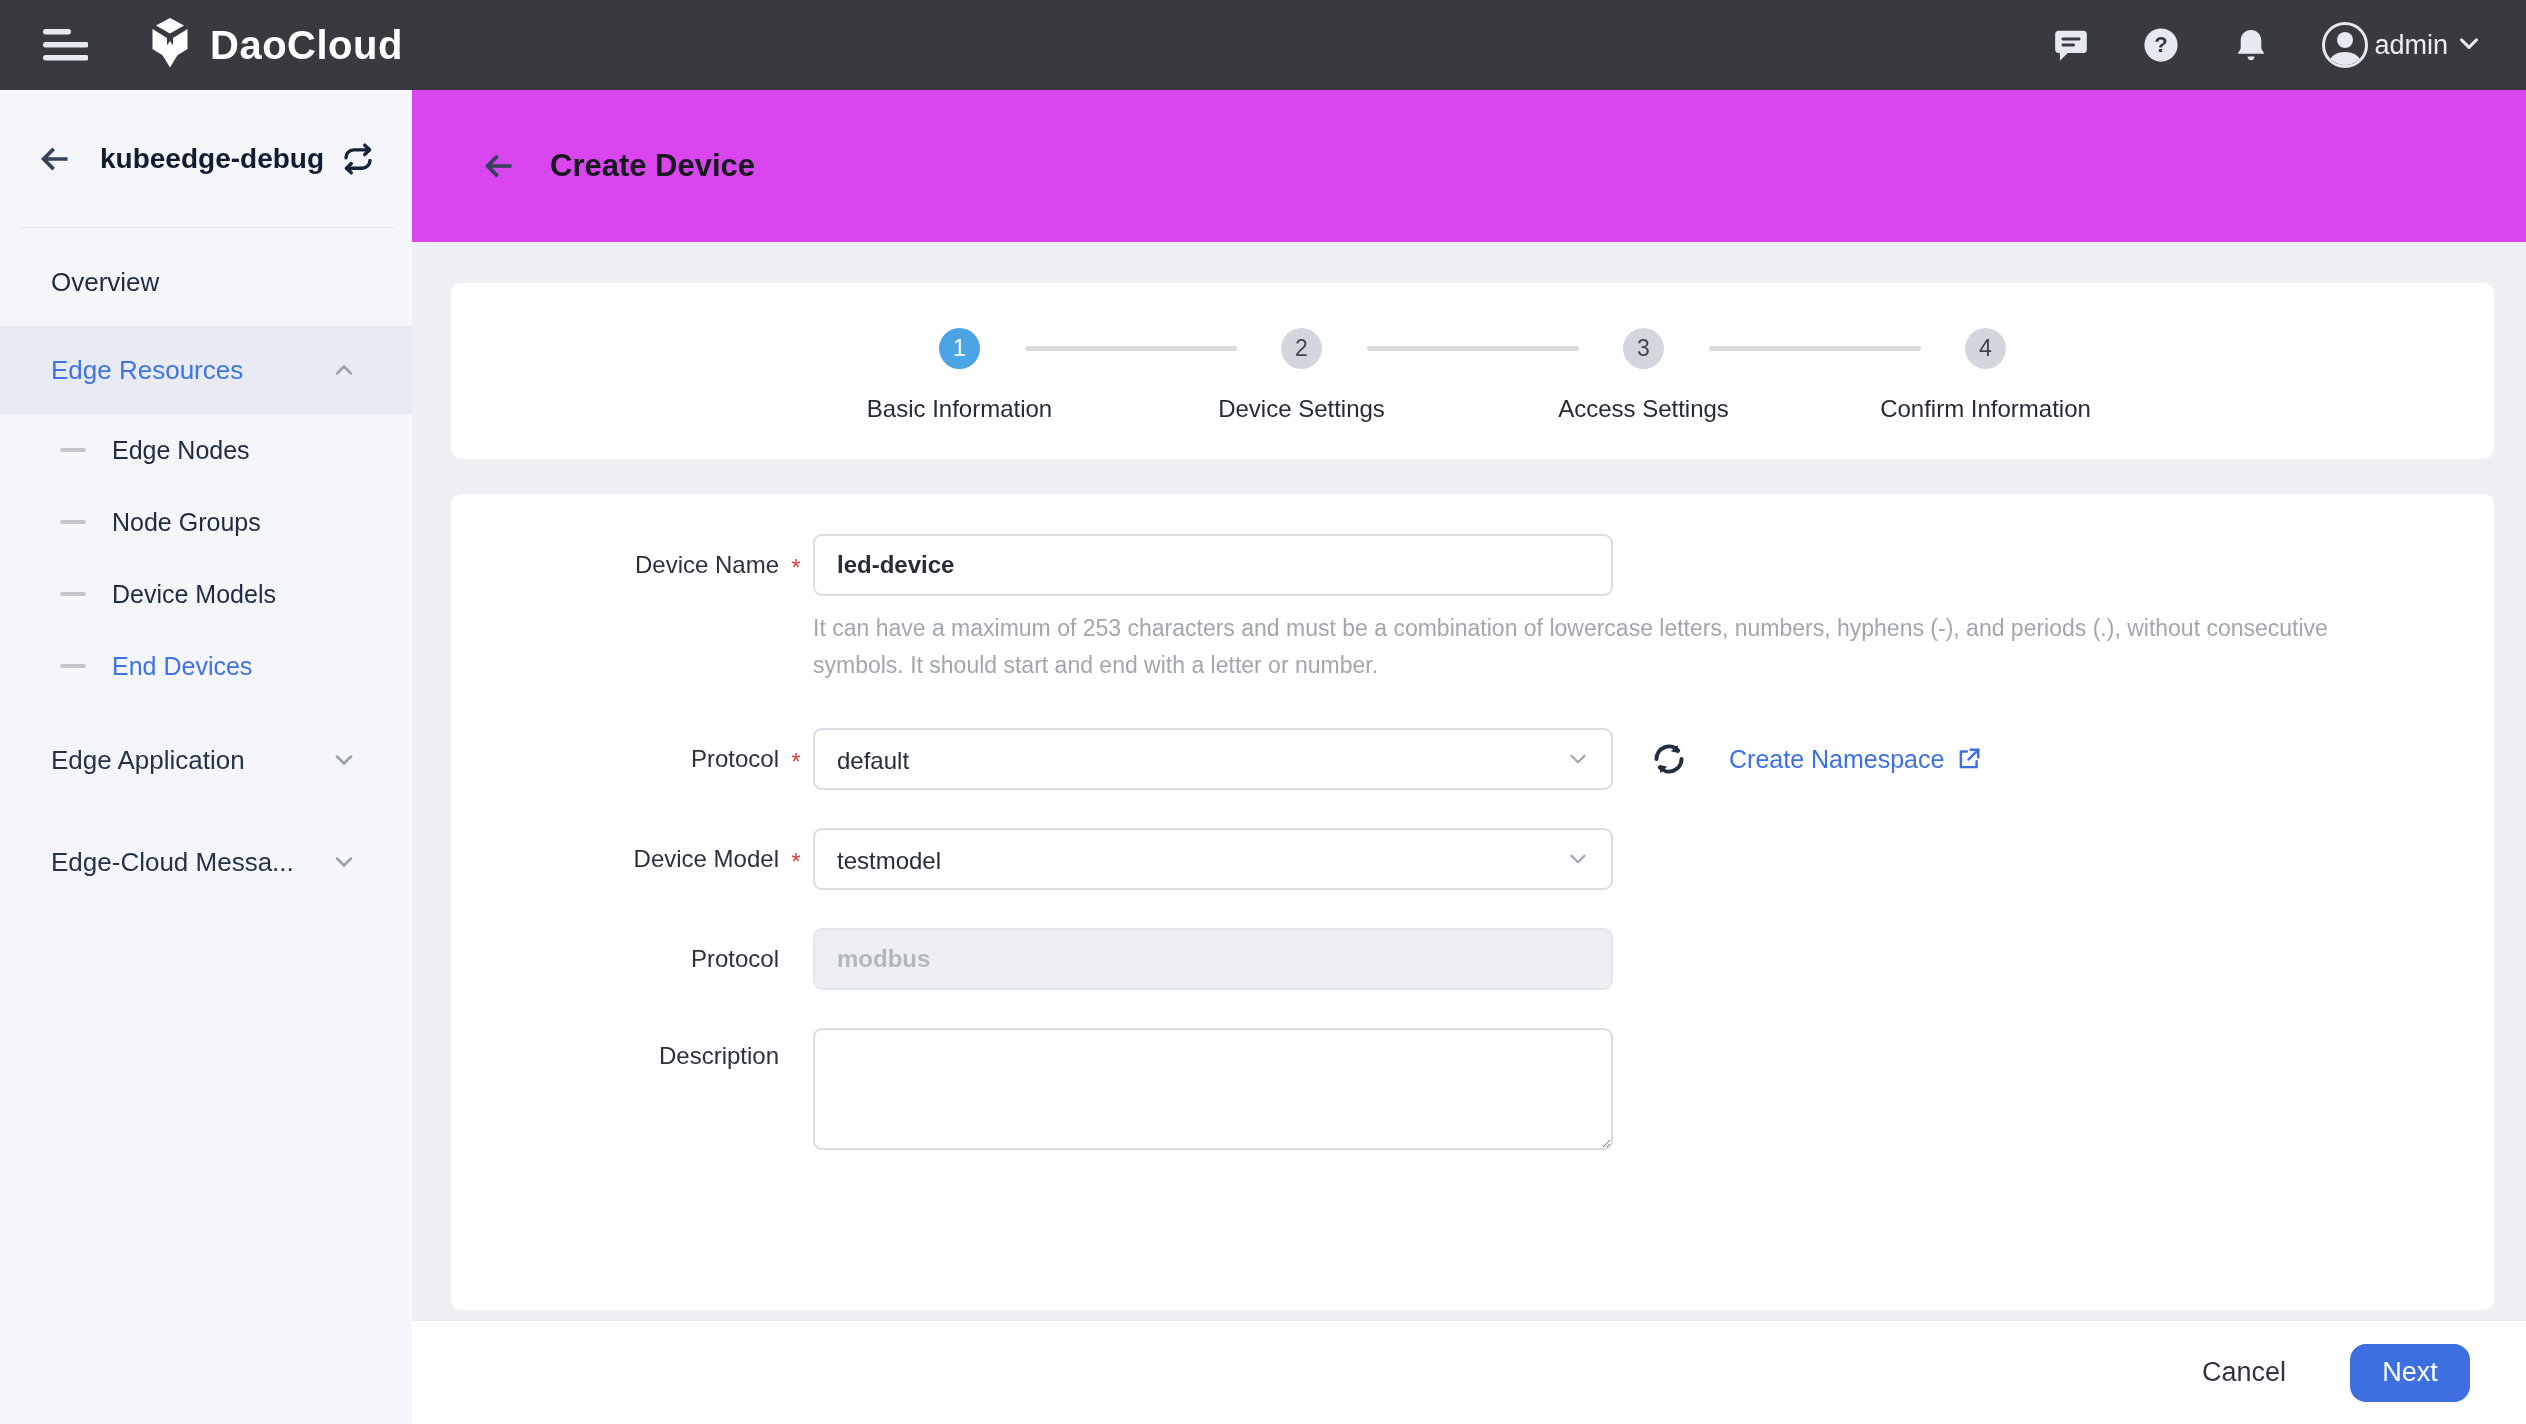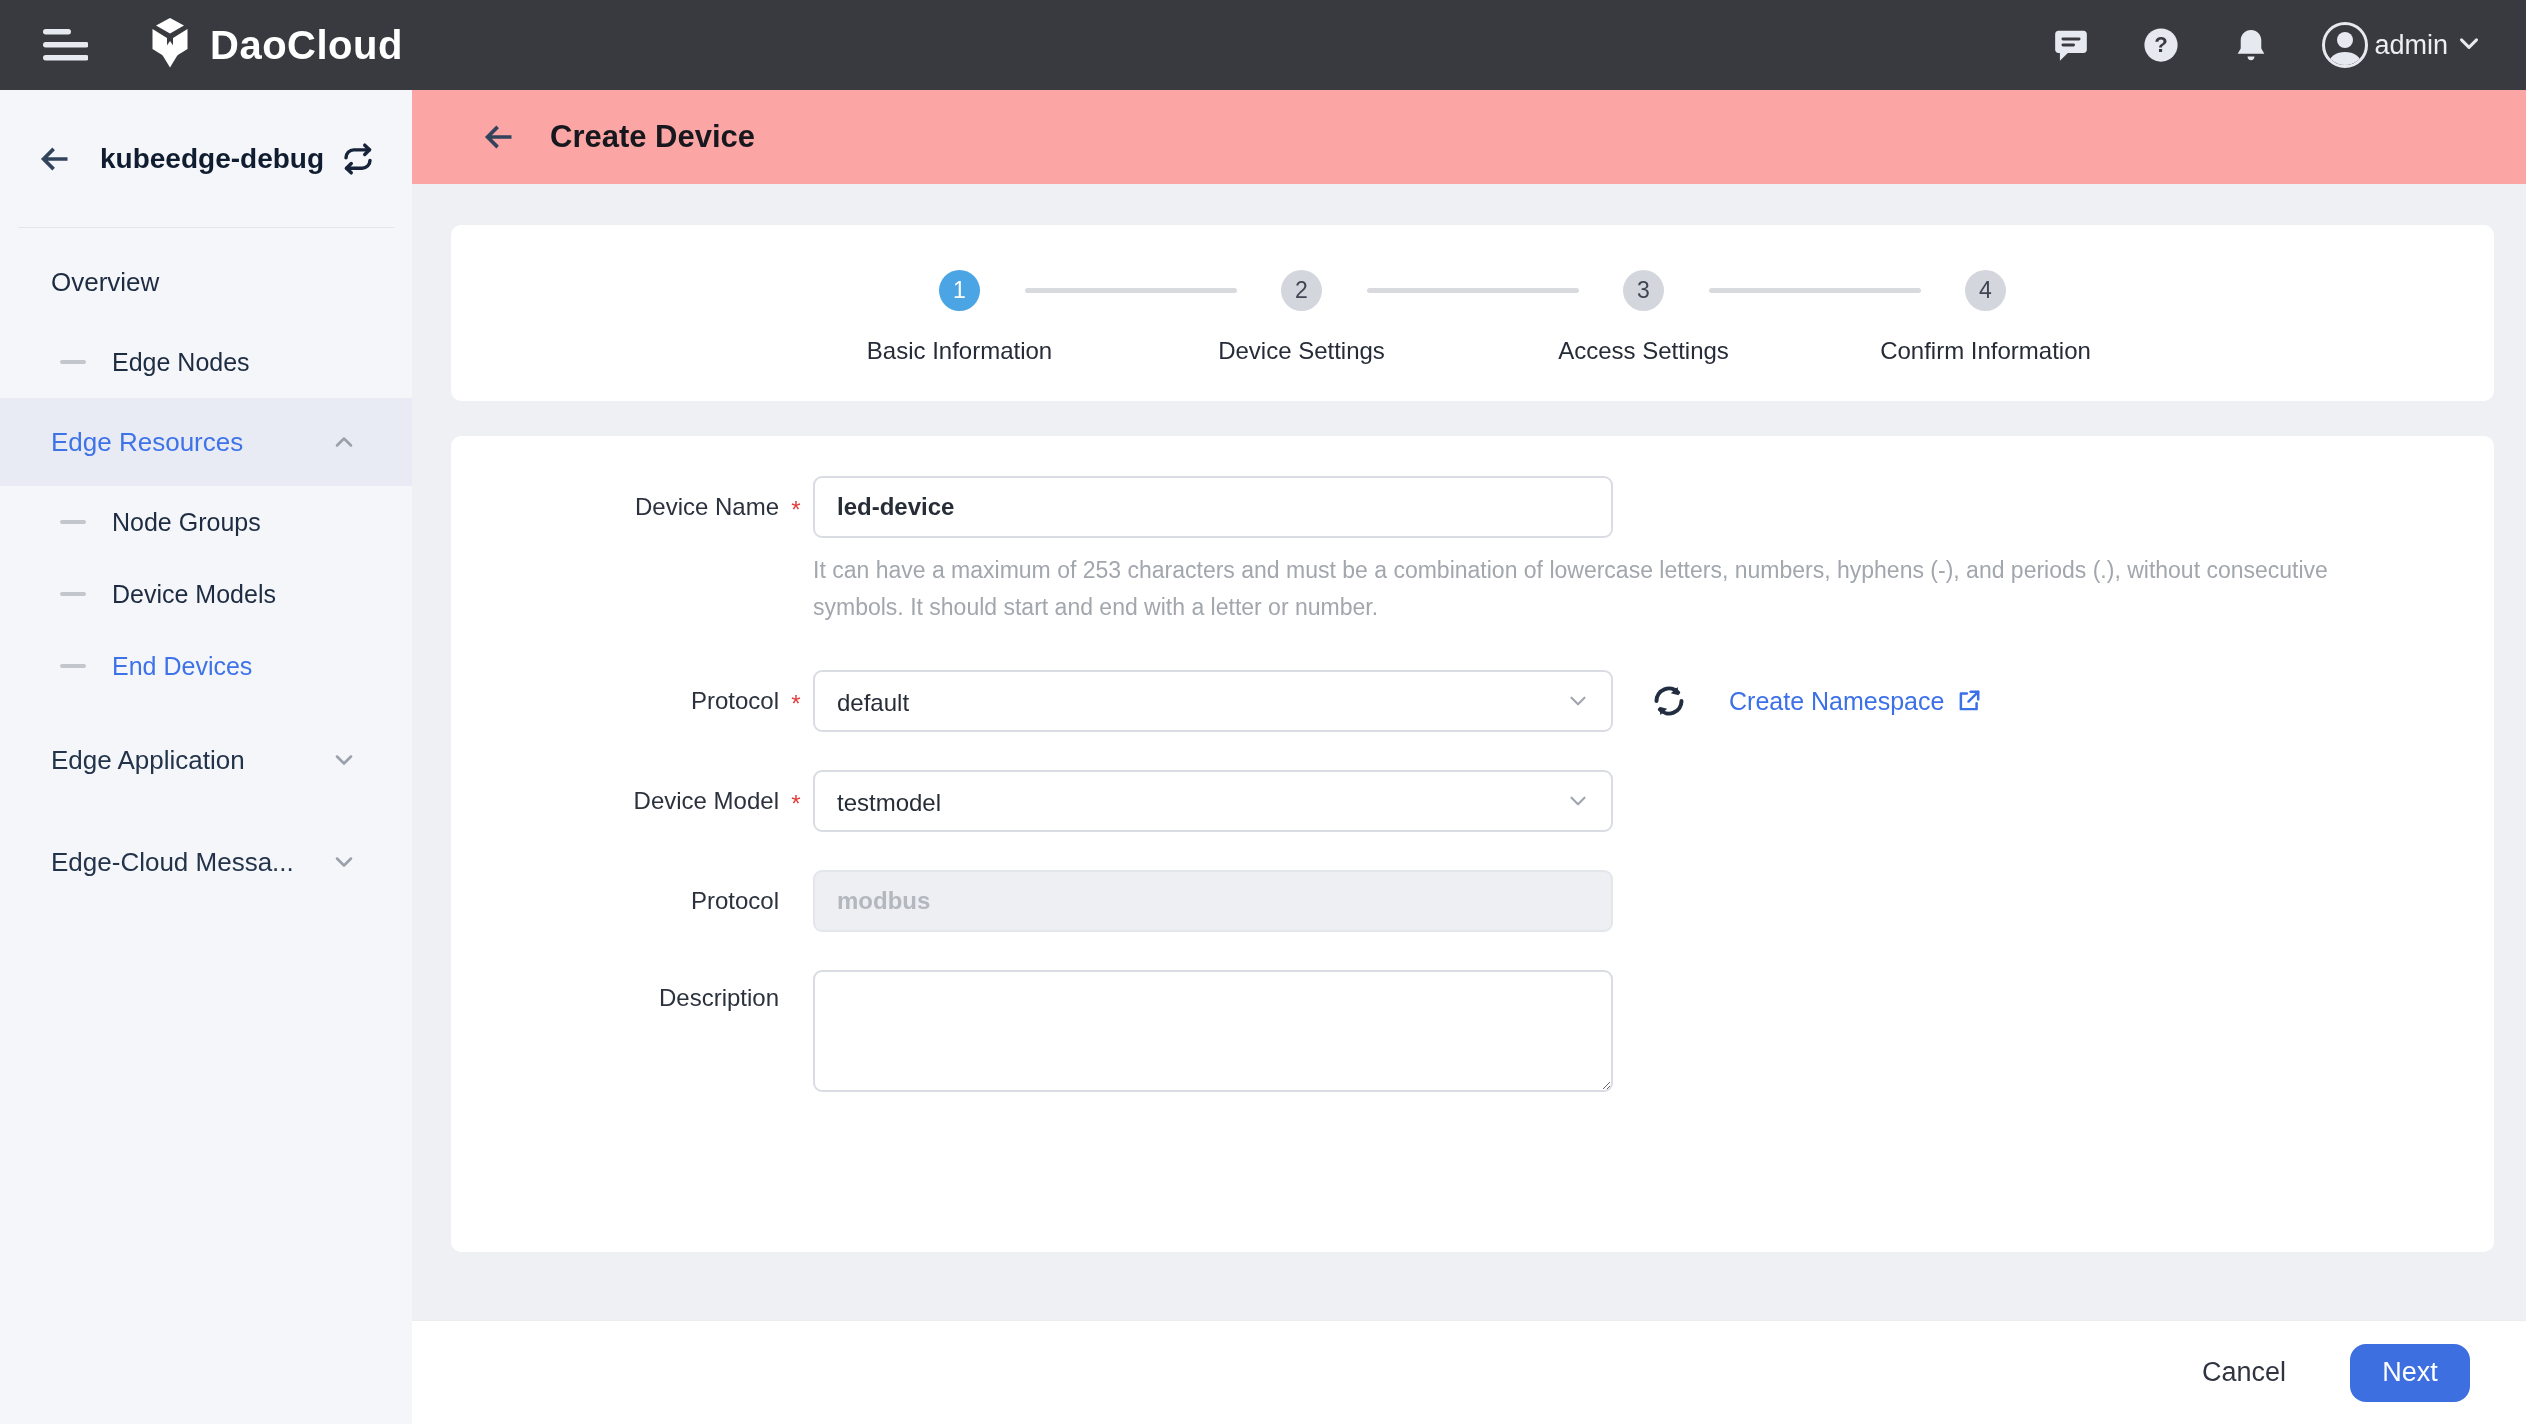--- a/index.html
+++ b/index.html
@@ -48,21 +48,21 @@
   .sb-item.group { color: #233349; }
   .sb-item.group.active-group { background: #e8ebf3; color: #3e73e8; }
   .sb-item.child.active-child { color: #3e73e8; }
   .sb-item .chev { margin-left: auto; width: 28px; height: 28px; }
   .dash { width: 26px; height: 4px; border-radius: 2px; background: #c3c7cd; margin-right: 26px; flex: 0 0 auto; }
   .sb-item.group.spaced { margin-top: 14px; }
 
   
   .main { position: absolute; top: 90px; left: 412px; right: 0; bottom: 0; }
   .page-header {
-    height: 94px; background: #fca5a5;
+    height: 152px; background: #d946ef;
     display: flex; align-items: center; padding-left: 68px;
   }
   .ph-back { width: 36px; height: 36px; cursor: pointer; }
   .ph-title { font-size: 31px; font-weight: 700; color: #16181d; margin-left: 34px; }
 
   .content { padding: 41px 32px 0 39px; }
   .card { background: #ffffff; border-radius: 10px; }
 
   
   .stepper-card { height: 176px; margin-bottom: 35px; display: flex; align-items: center; justify-content: center; }
@@ -193,31 +193,31 @@
         <path d="M7.5 21.2l-3.2-3.1 3.2-3.1"></path>
         <path d="M4.3 18.1h10.5a5.2 5.2 0 0 0 5.2-5.2"></path>
       </svg>
     </span>
   </div>
   <div class="sb-divider"></div>
   <nav class="sb-nav">
     <div class="sb-item top">
       <span>Overview</span>
     </div>
-    <div class="sb-item child">
-      <span class="dash"></span>
-      <span>Edge Nodes</span>
-    </div>
     <div class="sb-item group active-group">
       <span>Edge Resources</span>
       <span class="chev">
         <svg viewBox="0 0 24 24" width="28" height="28" fill="none" stroke="#9aa1ab" stroke-width="2.2" stroke-linecap="round" stroke-linejoin="round">
           <polyline points="6,15 12,9 18,15"></polyline>
         </svg>
       </span>
+    </div>
+    <div class="sb-item child">
+      <span class="dash"></span>
+      <span>Edge Nodes</span>
     </div>
     <div class="sb-item child">
       <span class="dash"></span>
       <span>Node Groups</span>
     </div>
     <div class="sb-item child">
       <span class="dash"></span>
       <span>Device Models</span>
     </div>
     <div class="sb-item child active-child">

